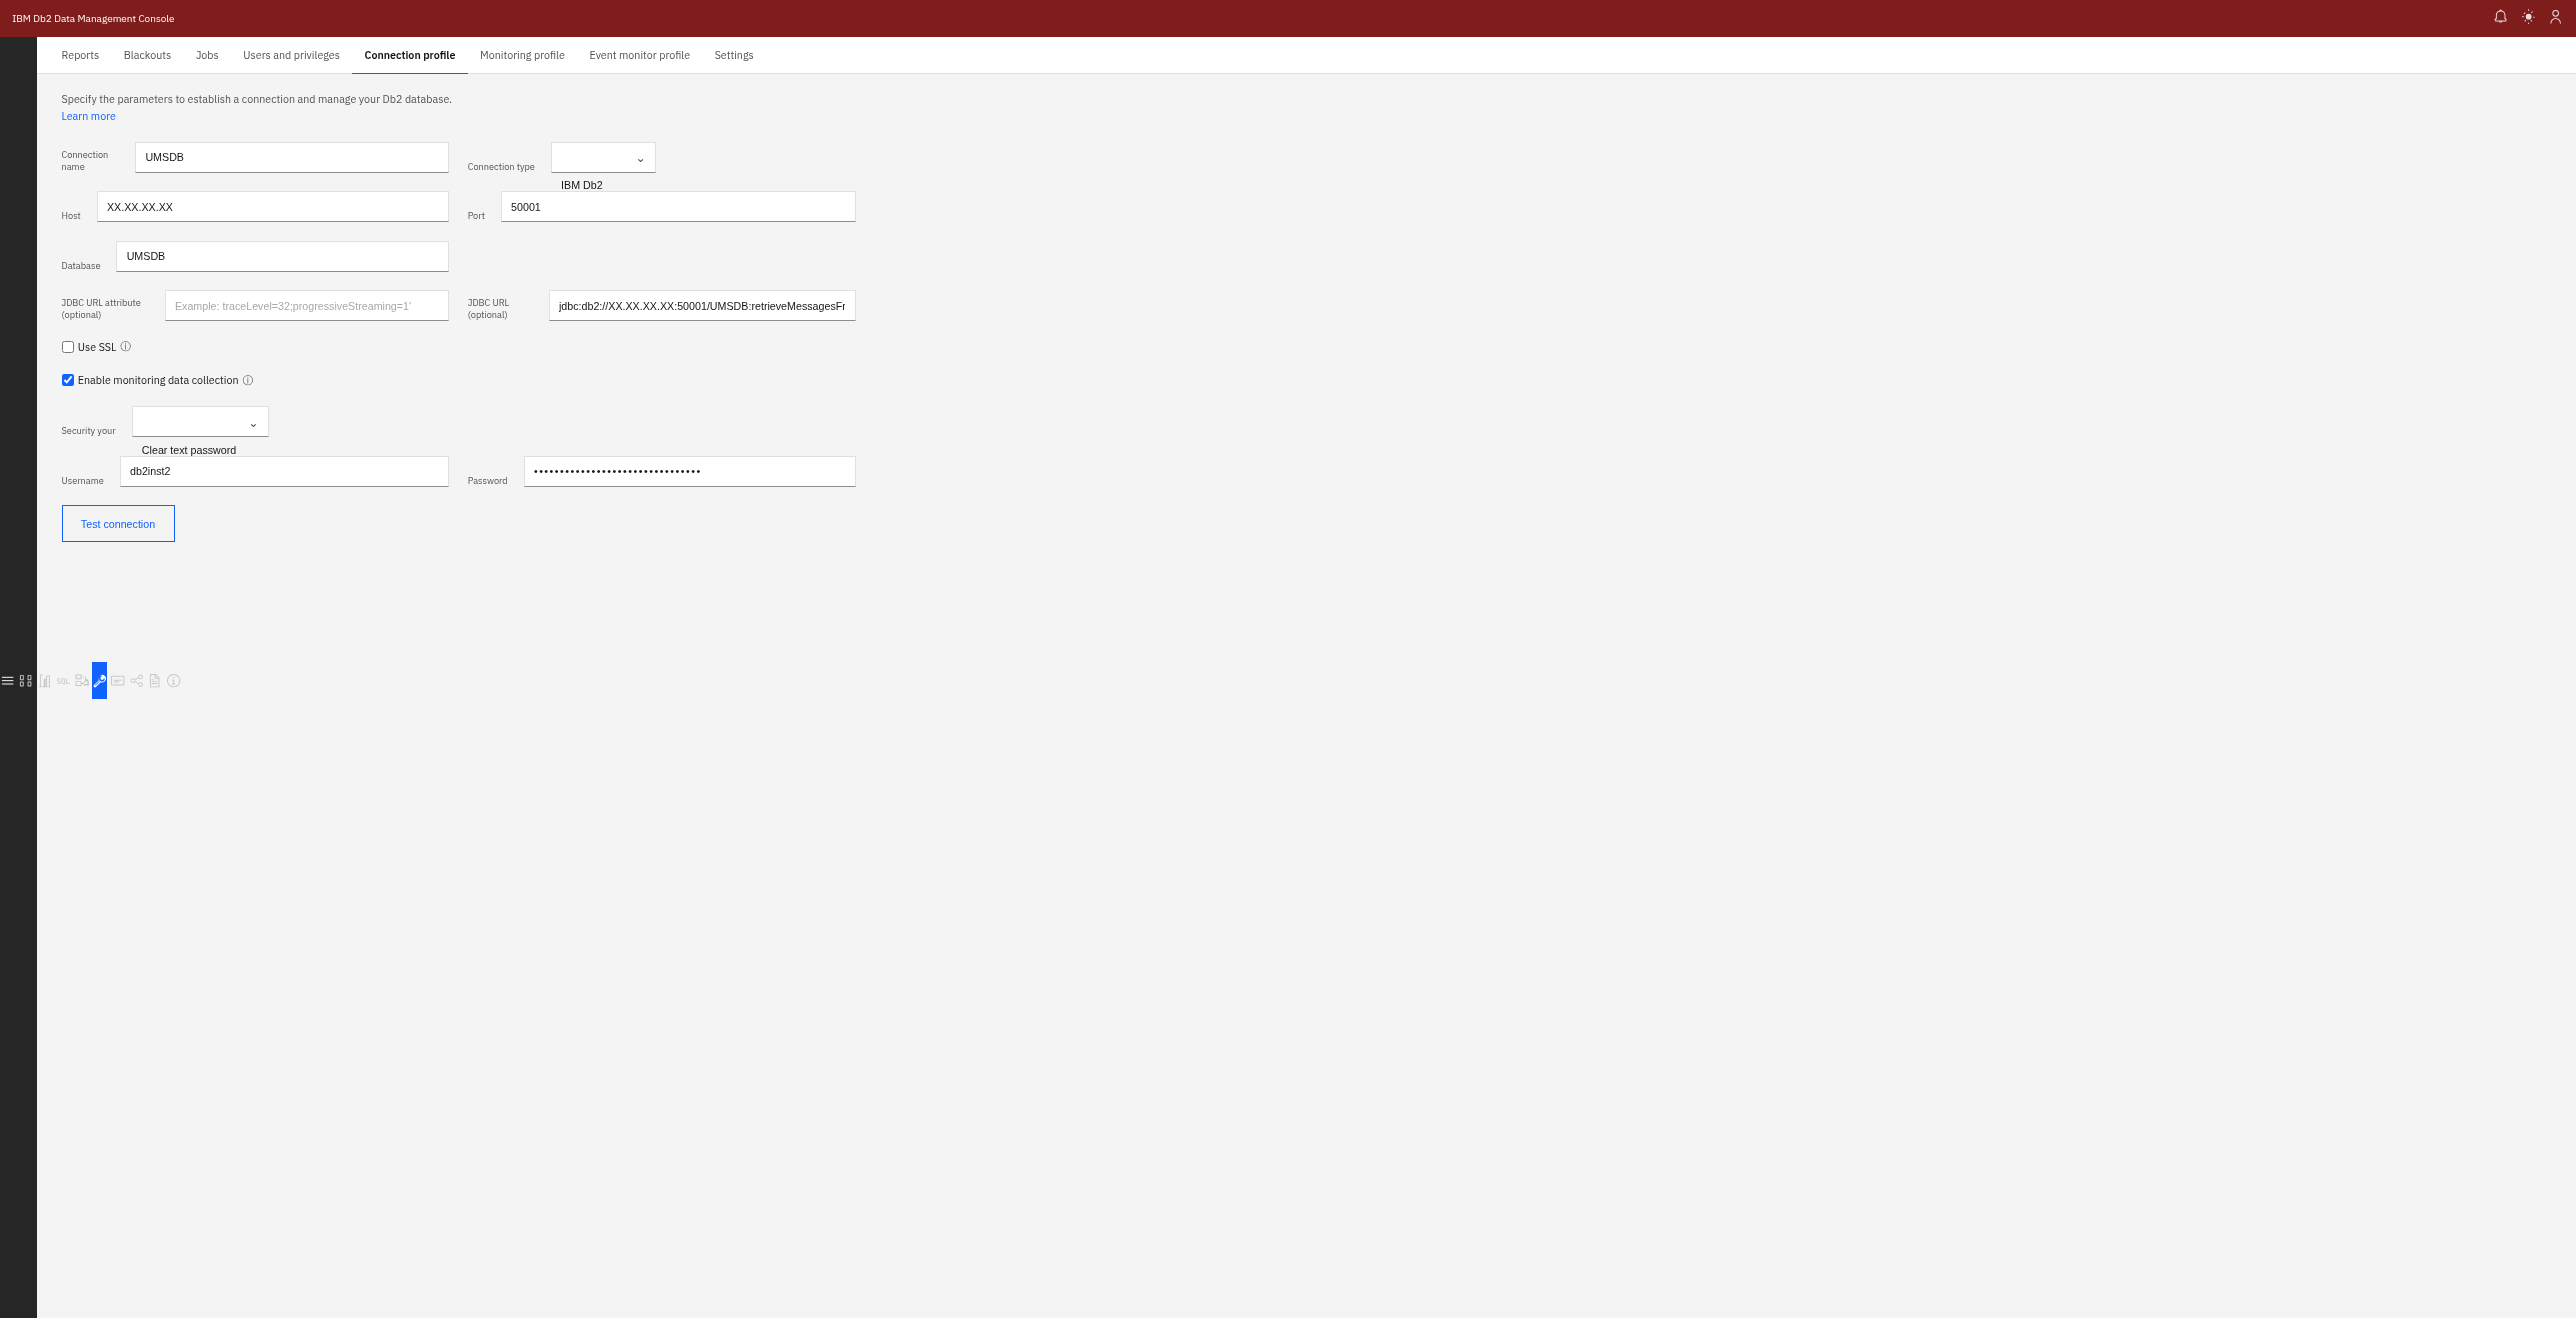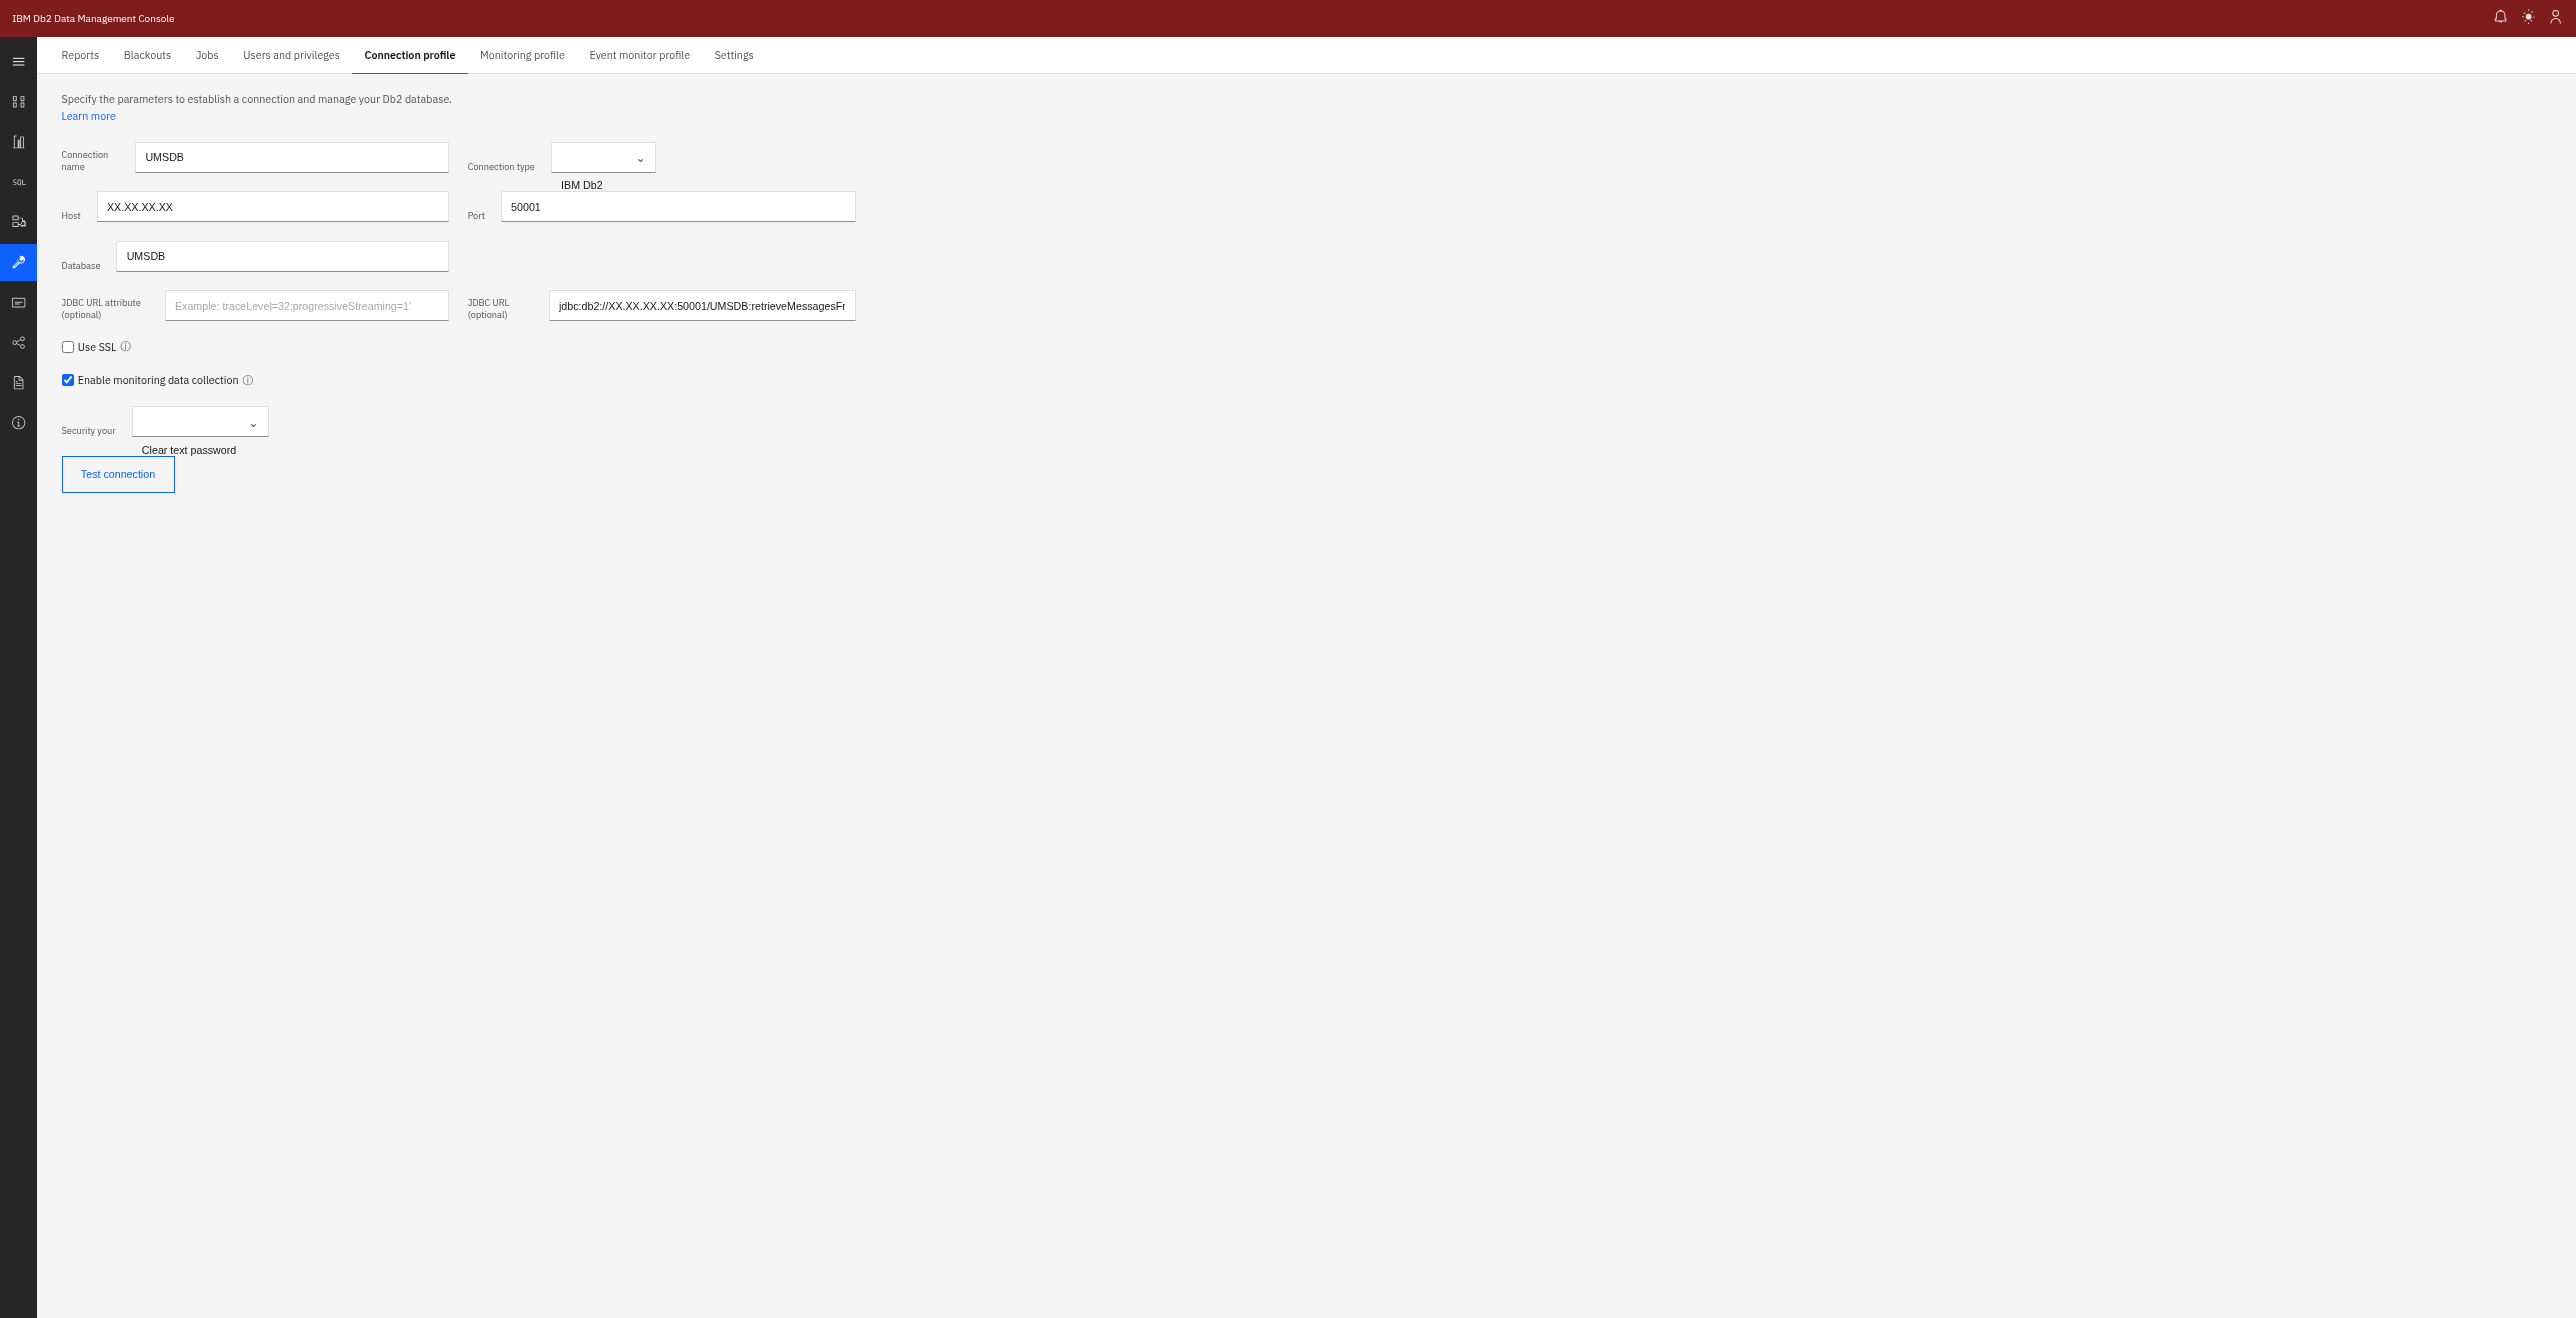--- a/index.html
+++ b/index.html
@@ -41,21 +41,20 @@
     .layout {
       display: flex;
       height: calc(100vh - 37px);
     }
 
     
     .sidebar {
       width: 37px;
       background: #262626;
       display: flex;
-      flex-direction: column;
       align-items: center;
       padding-top: 6.1px;
       gap: 3.1px;
       flex-shrink: 0;
     }
     .sidebar-item {
       width: 37px;
       height: 37px;
       display: flex;
       align-items: center;
@@ -433,20 +432,30 @@
               <option>Kerberos</option>
               <option>None</option>
             </select>
             <span class="select-chevron">⌄</span>
           </div>
         </div>
         <div class="form-group"></div>
       </div>
 
       
+      <div class="form-row">
+        <div class="form-group">
+          <label class="form-label">Username</label>
+          <input class="form-input" type="text" value="db2inst2" style="">
+        </div>
+        <div class="form-group">
+          <label class="form-label">Password</label>
+          <input class="password-input" type="password" value="passwordhidden123456789012345678" style="">
+        </div>
+      </div>
 
       
       <div class="divider-row">
         <button class="btn-ghost">Test connection</button>
       </div>
 
     </div>
   </div>
 </div>
 

